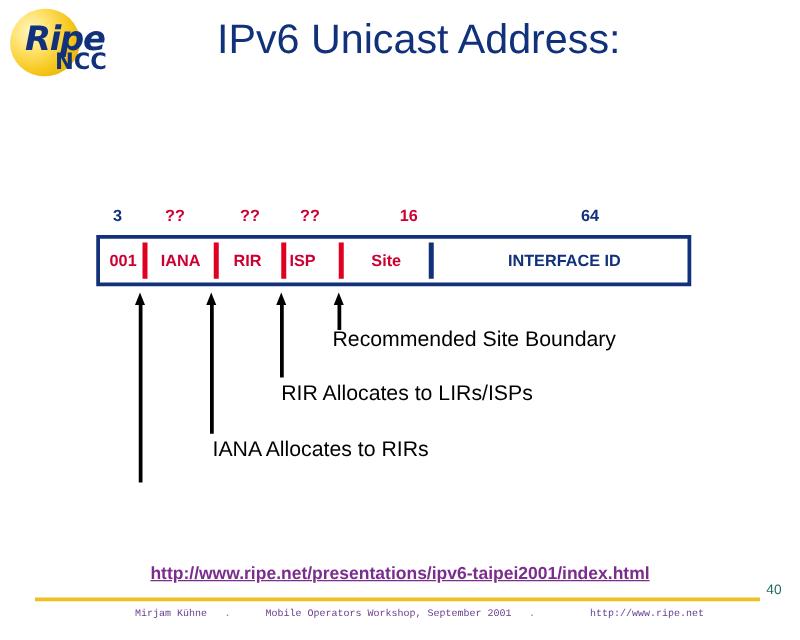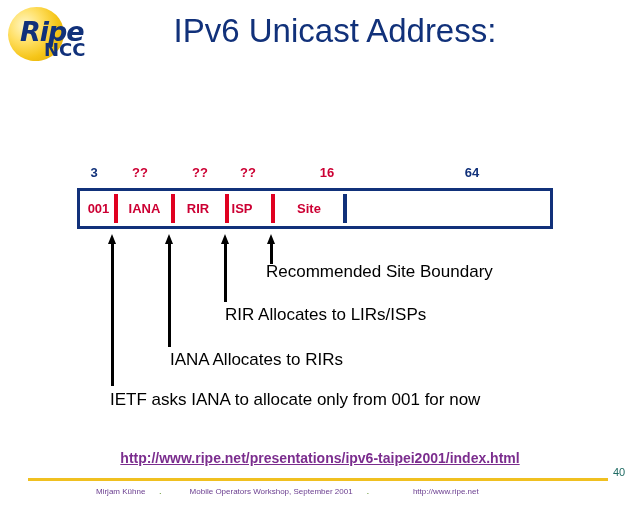--- a/index.html
+++ b/index.html
@@ -172,26 +172,27 @@
   #rule {
     position: absolute;
     left: 28px;
     top: 478px;
     width: 580px;
     height: 3px;
     background: #f0c020;
   }
   #footer {
     position: absolute;
-    left: 96px;
+    left: 108px;
     top: 487px;
     width: 470px;
     font-size: 8px;
     color: #6a3d8f;
     white-space: nowrap;
+    font-family: Liberation Mono, monospace;
   }
   #footer .sep { color: #7faa55; padding: 0 14px; font-weight: bold; }
   #footer .venue { padding-left: 14px; }
   #footer .site { padding-left: 30px; }
   #pagenum {
     position: absolute;
     left: 613px;
     top: 466px;
     font-size: 11px;
     color: #1f6b63;
@@ -218,20 +219,21 @@
   <div class="bitlabel red" style="left:248px; top:165px;">??</div>
   <div class="bitlabel red" style="left:327px; top:165px;">16</div>
   <div class="bitlabel blue" style="left:472px; top:165px;">64</div>
 
   <div id="addrbar">
     <div class="fieldlabel" style="left:3px;   width:31px;">001</div>
     <div class="fieldlabel" style="left:38px;  width:53px;">IANA</div>
     <div class="fieldlabel" style="left:95px;  width:46px;">RIR</div>
     <div class="fieldlabel" style="left:149px; width:26px;">ISP</div>
     <div class="fieldlabel" style="left:195px; width:68px;">Site</div>
+    <div class="fieldlabel blue" style="left:270px; width:203px;">INTERFACE ID</div>
 
     <div class="divider" style="left:34px;"></div>
     <div class="divider" style="left:91px;"></div>
     <div class="divider" style="left:145px;"></div>
     <div class="divider" style="left:191px;"></div>
     <div class="divider bluediv" style="left:263px;"></div>
   </div>
 
   <div class="arrow" style="left:108px; top:234px; width:9px; height:152px;">
     <div class="head"></div>
@@ -246,21 +248,20 @@
     <div class="shaft" style="height:61px;"></div>
   </div>
   <div class="arrow" style="left:267px; top:234px; width:9px; height:30px;">
     <div class="head"></div>
     <div class="shaft" style="height:23px;"></div>
   </div>
 
   <div class="annot" style="left:266px; top:262px;">Recommended Site Boundary</div>
   <div class="annot" style="left:225px; top:305px;">RIR Allocates to LIRs/ISPs</div>
   <div class="annot" style="left:170px; top:350px;">IANA Allocates to RIRs</div>
-  <div class="annot" style="left:110px; top:390px;">IETF asks IANA to allocate only from 001 for now</div>
 </div>
 
 <a id="url" href="#">http://www.ripe.net/presentations/ipv6-taipei2001/index.html</a>
 
 <div id="rule"></div>
 <div id="footer">
   <span>Mirjam Kühne</span><span class="sep">.</span><span class="venue">Mobile Operators Workshop, September 2001</span><span class="sep">.</span><span class="site">http://www.ripe.net</span>
 </div>
 <div id="pagenum">40</div>
 

